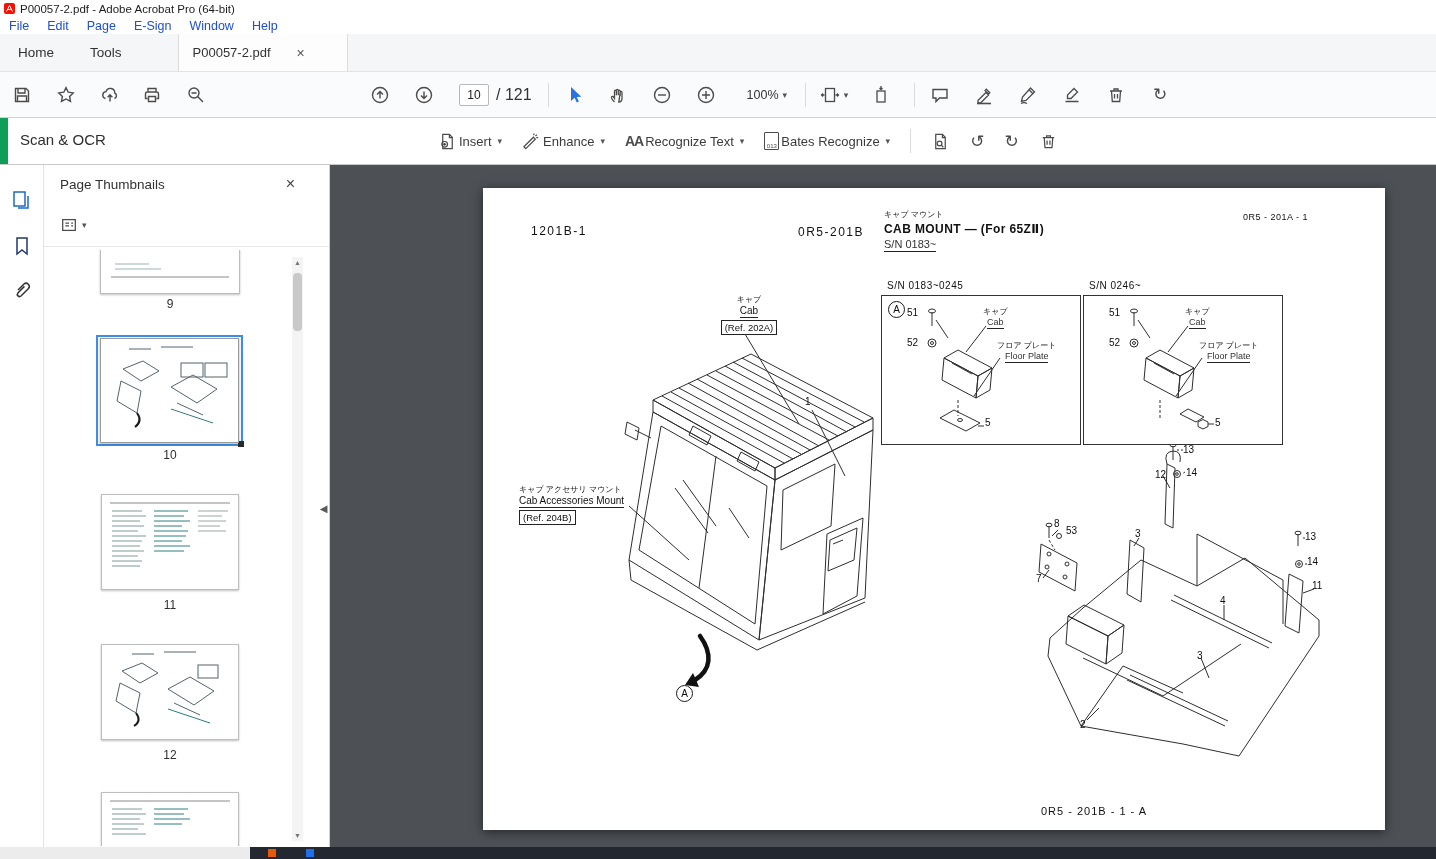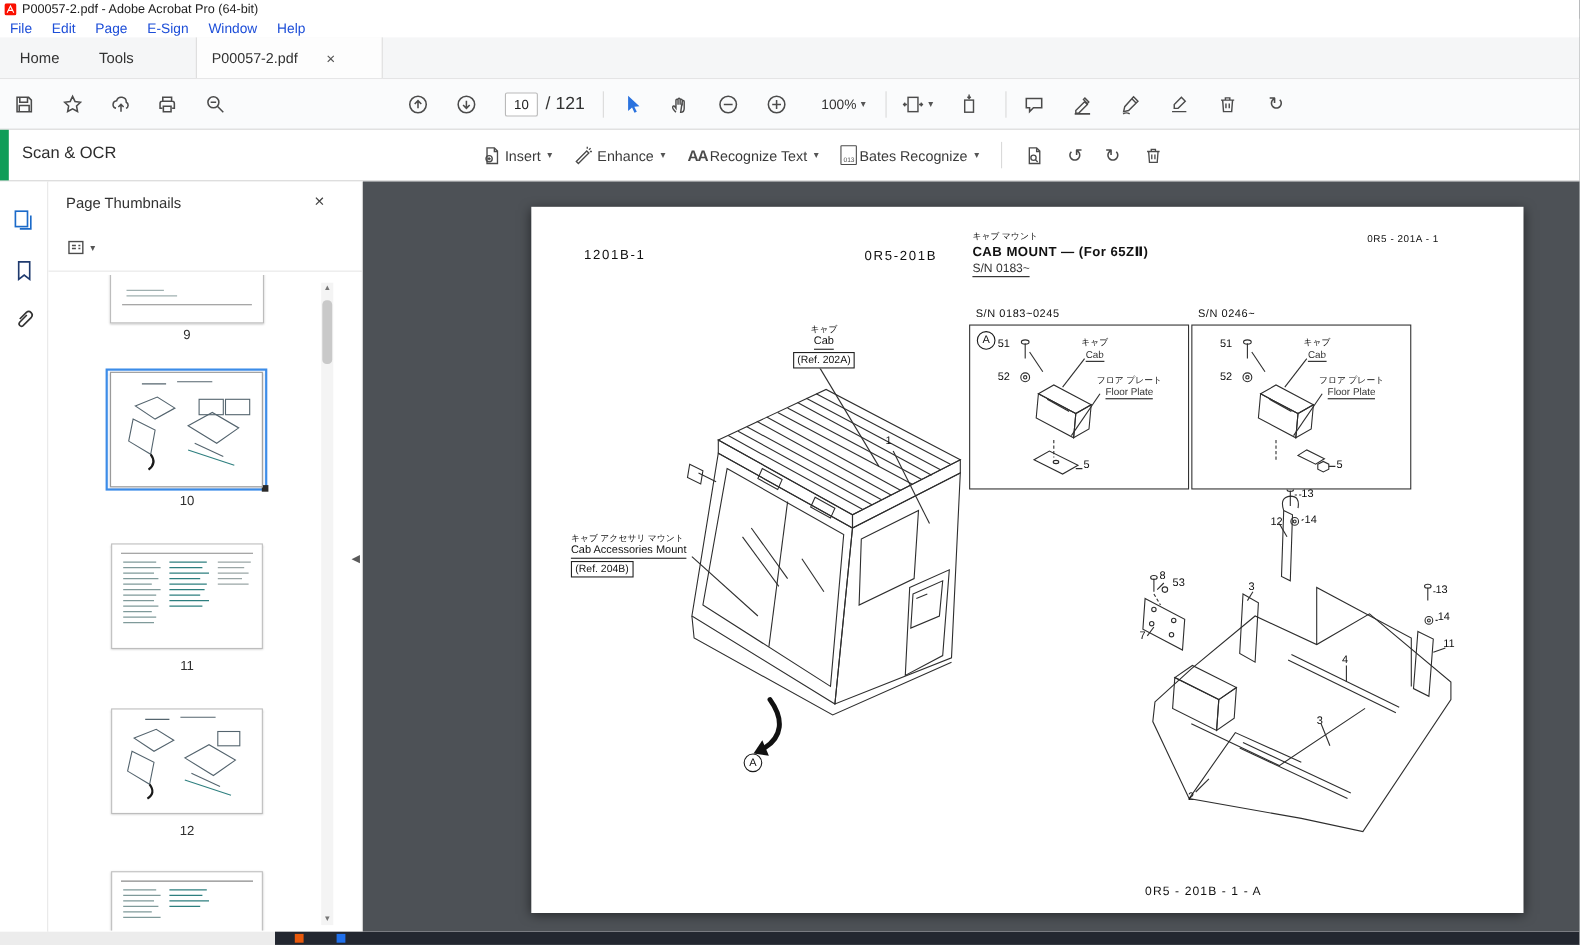--- a/index.html
+++ b/index.html
@@ -532,21 +532,21 @@
           <line x1="831" y1="401" x2="820" y2="405"></line>
           <line x1="700" y1="262" x2="694" y2="262" stroke-dasharray="2,2"></line>
           <line x1="702" y1="284" x2="699" y2="286" stroke-dasharray="2,2"></line>
           <line x1="680" y1="288" x2="687" y2="300"></line>
           <line x1="822" y1="350" x2="819" y2="350" stroke-dasharray="2,2"></line>
           <line x1="824" y1="376" x2="821" y2="376" stroke-dasharray="2,2"></line>
         </g>
       </svg>
 
       <span class="pcode" style="left:48px;top:36px">1201B-1</span>
-      <span class="pcode" style="left:303px;top:37px">0R5-201B</span>
+      <span class="pcode" style="left:315px;top:37px">0R5-201B</span>
       <div class="abs" style="left:401px;top:21px">
         <div class="jp">キャブ マウント</div>
         <div style="font-size:12px;font-weight:600;color:#111;letter-spacing:.4px;margin-top:2px">CAB MOUNT — (For 65ZⅡ)</div>
         <div style="font-size:11px;margin-top:2px"><span class="underl">S/N 0183~</span></div>
       </div>
       <span class="psmall" style="left:760px;top:24px">0R5 - 201A - 1</span>
       <span class="psmall" style="left:558px;top:617px;font-size:11px;letter-spacing:1px">0R5 - 201B - 1 - A</span>
 
       <span class="psmall" style="left:404px;top:92px;font-size:10px">S/N 0183~0245</span>
       <span class="psmall" style="left:606px;top:92px;font-size:10px">S/N 0246~</span>

